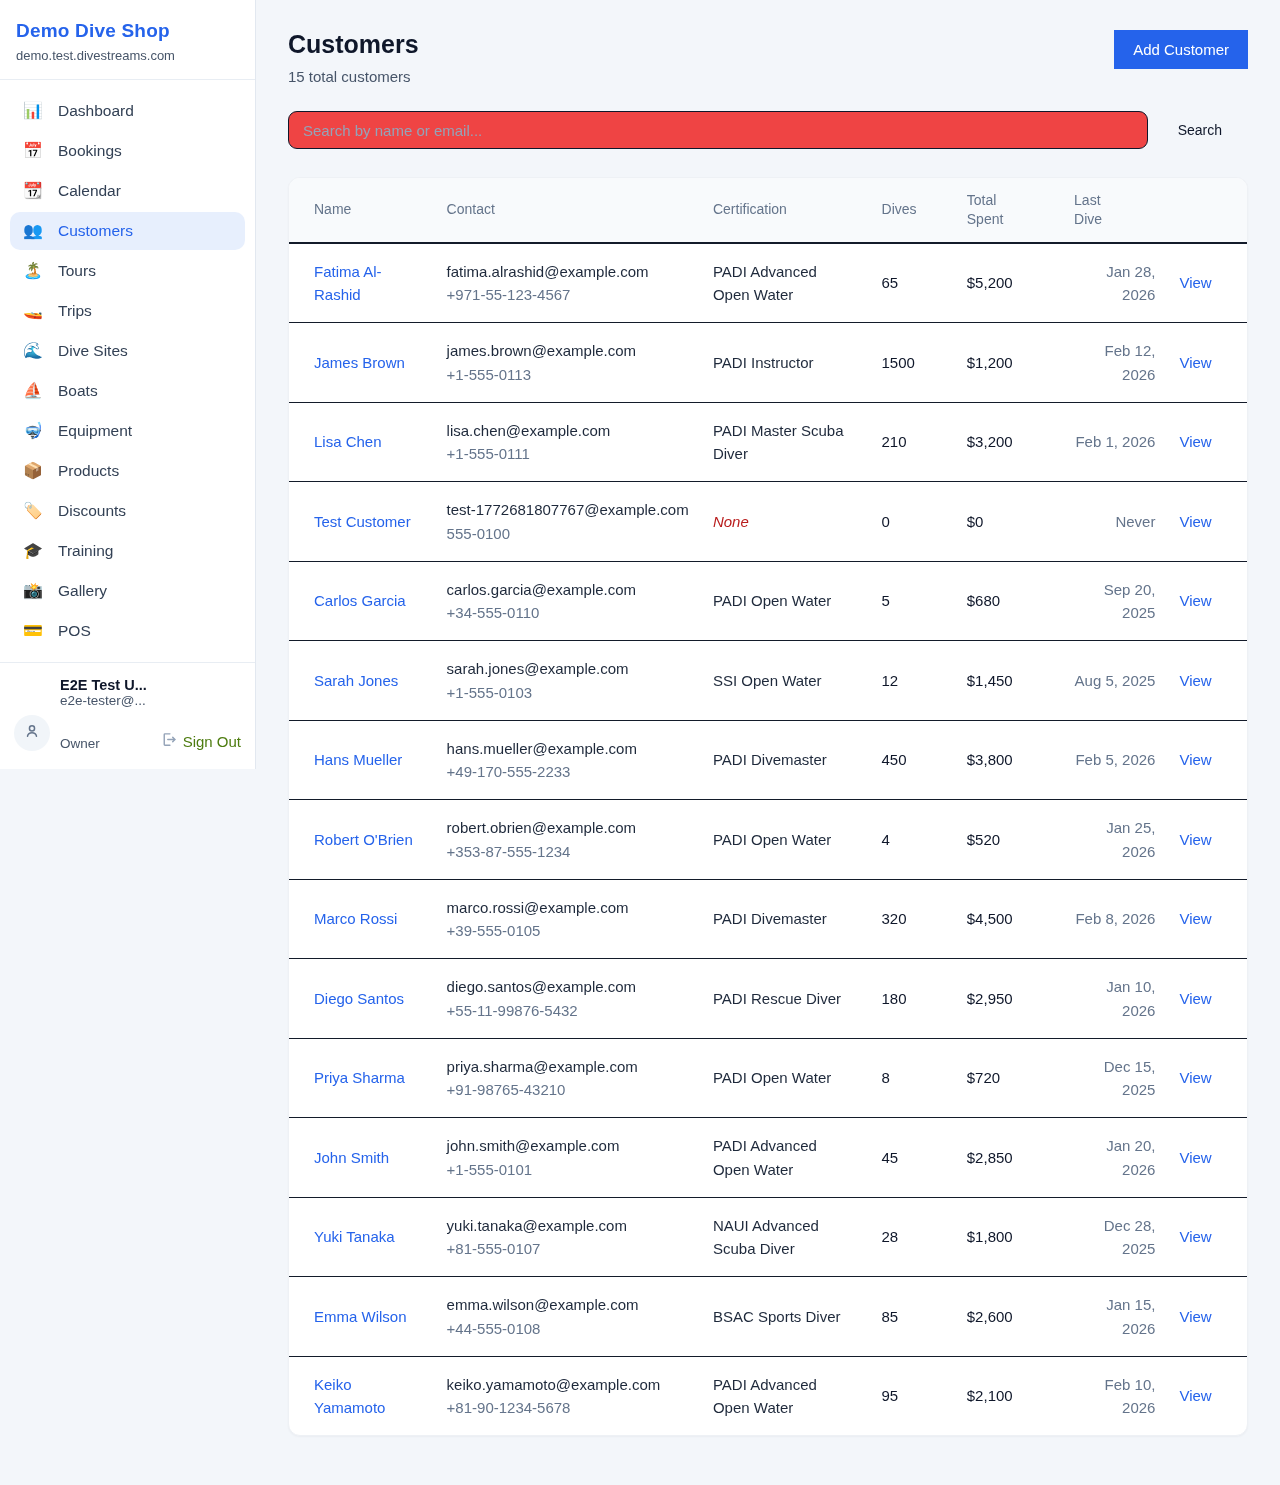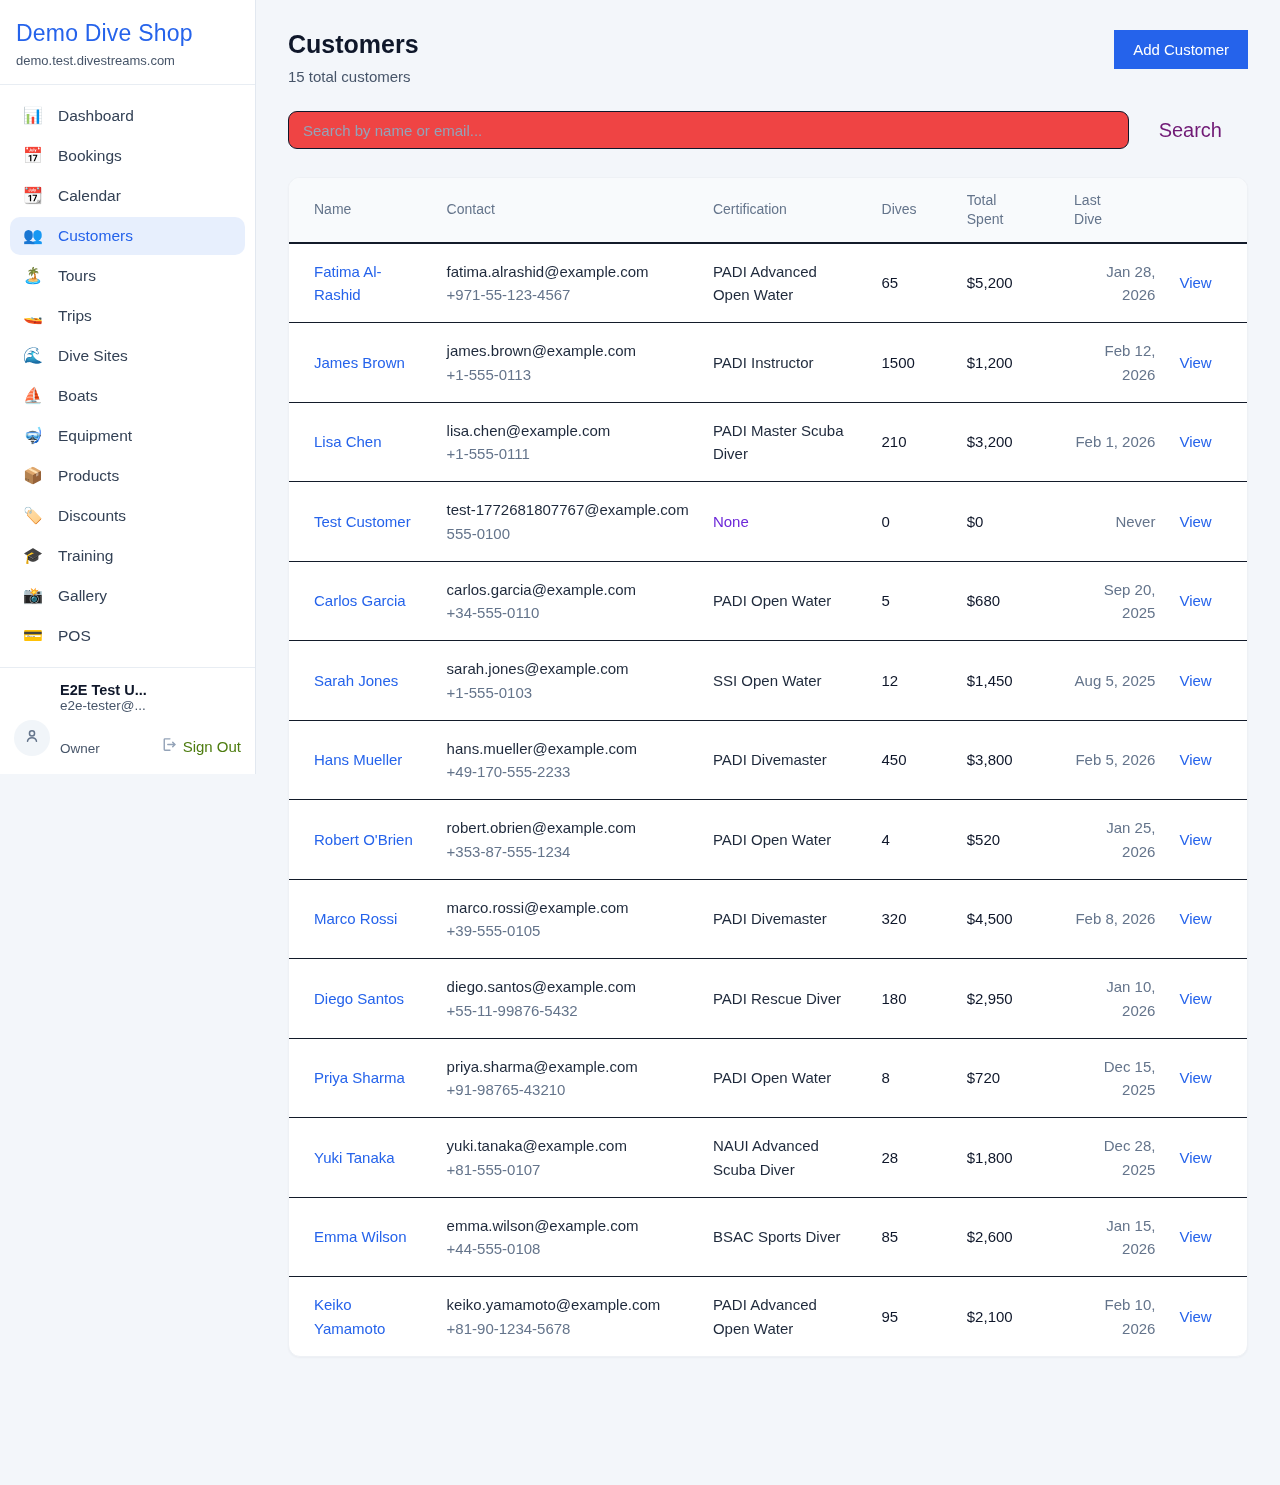--- a/index.html
+++ b/index.html
@@ -2,21 +2,21 @@
 <html><head>
 <meta charset="utf-8">
 <style>
   * { margin:0; padding:0; box-sizing:border-box; }
   html,body { background:#f3f6fa; font-family:"Liberation Sans", sans-serif; }
   body { width:1280px; min-height:1485px; display:flex; align-items:flex-start; color:#0f172a; }
 
   
   .sidebar { width:256px; background:#ffffff; border-right:1px solid #e2e8f0; flex:0 0 256px; }
   .sb-head { padding:20px 16px 16px 16px; border-bottom:1px solid #e8edf3; }
-  .sb-title { font-size:23px; font-weight:400; color:#2563eb; letter-spacing:.2px; }
+  .sb-title { font-size:19px; font-weight:700; color:#2563eb; letter-spacing:.2px; }
   .sb-domain { font-size:13px; color:#475569; margin-top:6px; }
   .nav { padding:12px 10px 10px 10px; }
   .nav-item { display:flex; align-items:center; gap:14px; padding:10px 12px; border-radius:10px;
               font-size:15.5px; color:#334155; cursor:pointer; margin-bottom:2px; }
   .nav-item.active { background:#e7effd; color:#2563eb; }
   .nav-icon { width:22px; text-align:center; font-size:16px; line-height:1; }
   .sb-user { border-top:1px solid #e8edf3; padding:14px 14px 18px 14px; display:flex; align-items:flex-end; gap:10px; }
   .avatar { width:36px; height:36px; border-radius:50%; background:#f1f5f9; display:flex; align-items:center; justify-content:center; flex:0 0 36px; }
   .u-meta { flex:1; min-width:0; }
   .u-name { font-size:14.5px; font-weight:700; color:#0f172a; white-space:nowrap; overflow:hidden; }
@@ -28,39 +28,39 @@
   .main { flex:1; padding:30px 32px 30px 32px; min-width:0; }
   .page-head { display:flex; align-items:flex-start; justify-content:space-between; }
   .pg-title { font-size:25px; font-weight:700; color:#0f172a; }
   .pg-sub { font-size:15px; color:#475569; margin-top:9px; }
   .btn-primary { background:#2563eb; color:#fff; font-size:15px; font-weight:500; border:none;
                  padding:11px 19px; border-radius:0; cursor:pointer; font-family:inherit;margin-left:14px; }
   .search-row { display:flex; align-items:center; margin-top:26px; }
   .search-input { flex:1; height:38px; border:1.5px solid #0f172a; border-radius:9px; background:#ef4444;
                   padding:0 14px; font-size:15px; color:#0f172a; font-family:inherit; outline:none; }
   .search-input::placeholder { color:#94a3b8; }
-  .search-btn { background:none; border:none; font-family:inherit; font-size:20px; color:#701a75;
+  .search-btn { background:none; border:none; font-family:inherit; font-size:14px; color:#0f172a;
                 padding:0 26px 0 30px; cursor:pointer; }
 
   
   .card { margin-top:28px; background:#fff; border-radius:12px; overflow:hidden;
           border:1px solid #eef1f5; box-shadow:0 1px 2px rgba(15,23,42,.04); }
   table { width:100%; border-collapse:separate; border-spacing:0; table-layout:fixed; }
   thead th { background:#f8fafc; text-align:left; font-size:14px; font-weight:500; color:#64748b;
              padding:13px 12px; border-bottom:2px solid #131b2a; vertical-align:middle; line-height:1.35; }
   thead th:first-child { padding-left:25px; }
   th.th-2line span { display:inline-block; width:3.1em; }
   tbody td { padding:16px 12px; font-size:15px; vertical-align:middle; line-height:1.55; }
   tbody td:first-child { padding-left:25px; }
   tbody tr + tr td { border-top:1.5px solid #131b2a; }
   .name-link { color:#2563eb; text-decoration:none; font-weight:500; }
   .email { color:#1e293b; word-wrap:break-word; overflow-wrap:break-word; }
   .phone { color:#64748b; }
   .td-cert { color:#1e293b; }
-  .td-cert.muted { color:#6d28d9; }
+  .td-cert.muted { color:#b91c1c;font-style:italic; }
   .td-dives, .td-spent { color:#0f172a; }
   .td-last { color:#64748b;text-align:right; }
   .view-link { color:#2563eb; text-decoration:none; font-weight:500; }
 </style>
 </head>
 <body>
 
 <aside class="sidebar">
   <div class="sb-head">
     <div class="sb-title">Demo Dive Shop</div>
@@ -314,20 +314,32 @@
               <div class="email">priya.sharma@example.com</div>
               <div class="phone">+91-98765-43210</div>
             </td>
             <td class="td-cert">PADI Open Water</td>
             <td class="td-dives">8</td>
             <td class="td-spent">$720</td>
             <td class="td-last">Dec 15, 2025</td>
             <td class="td-view"><a href="#" class="view-link">View</a></td>
           </tr>
           <tr>
+            <td class="td-name"><a href="#" class="name-link">John Smith</a></td>
+            <td class="td-contact">
+              <div class="email">john.smith@example.com</div>
+              <div class="phone">+1-555-0101</div>
+            </td>
+            <td class="td-cert">PADI Advanced Open Water</td>
+            <td class="td-dives">45</td>
+            <td class="td-spent">$2,850</td>
+            <td class="td-last">Jan 20, 2026</td>
+            <td class="td-view"><a href="#" class="view-link">View</a></td>
+          </tr>
+          <tr>
             <td class="td-name"><a href="#" class="name-link">Yuki Tanaka</a></td>
             <td class="td-contact">
               <div class="email">yuki.tanaka@example.com</div>
               <div class="phone">+81-555-0107</div>
             </td>
             <td class="td-cert">NAUI Advanced Scuba Diver</td>
             <td class="td-dives">28</td>
             <td class="td-spent">$1,800</td>
             <td class="td-last">Dec 28, 2025</td>
             <td class="td-view"><a href="#" class="view-link">View</a></td>

